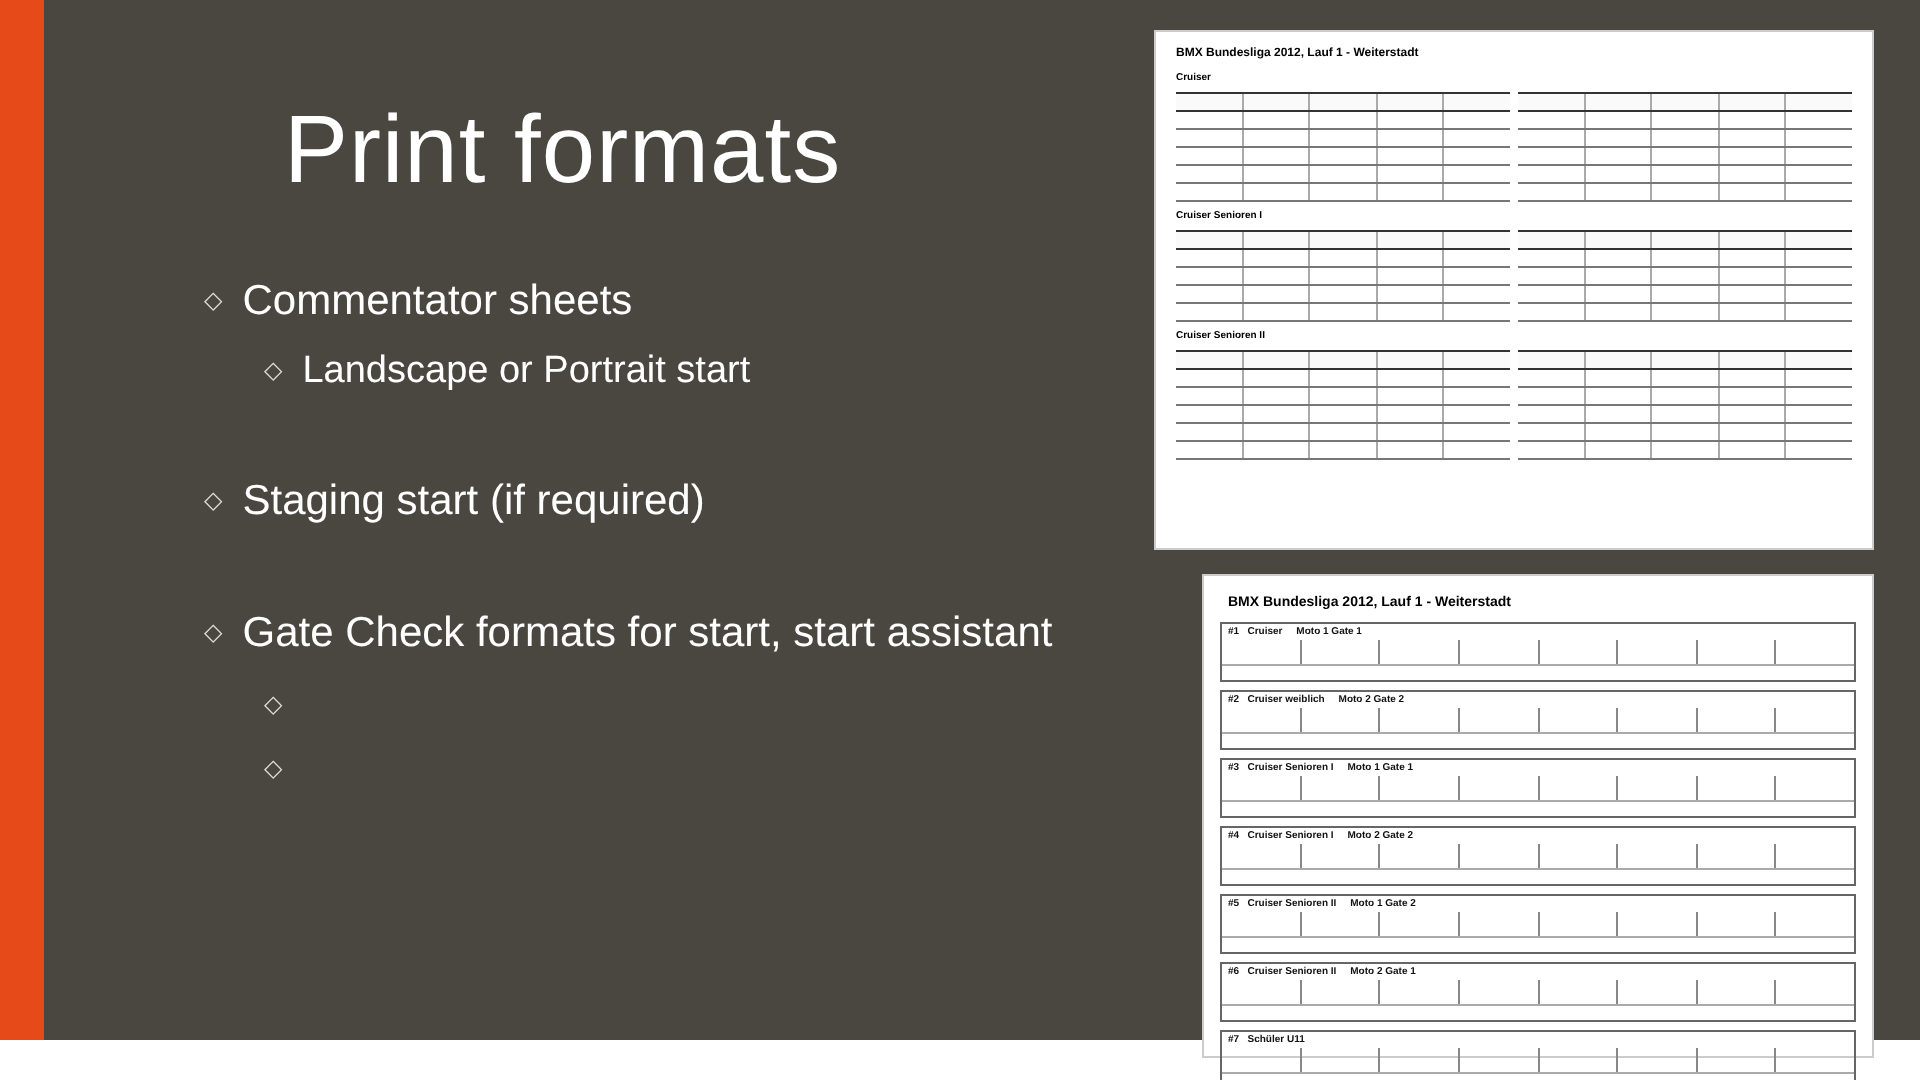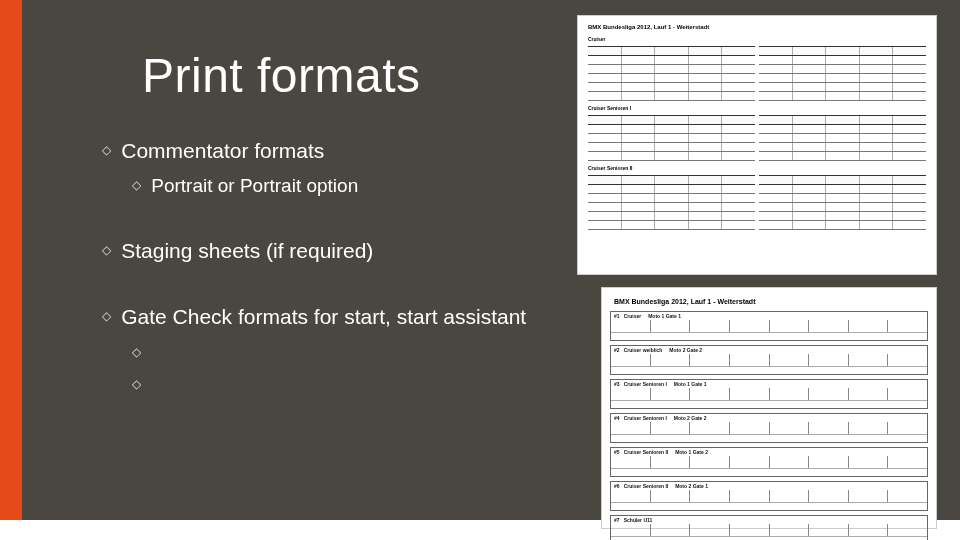--- a/index.html
+++ b/index.html
@@ -37,30 +37,30 @@
 <body>
 
 <div class="slide">
   <div class="accent"></div>
 
   <div class="title">Print formats</div>
 
   <div class="body">
     <div class="b1">
       <span class="dia">◇</span>
-      <span>Commentator formats</span>
+      <span>Commentator sheets</span>
     </div>
     <div class="b2">
       <span class="dia">◇</span>
-      <span>Portrait or Portrait option</span>
+      <span>Landscape or Portrait start</span>
     </div>
     <div class="gap"></div>
     <div class="b1">
       <span class="dia">◇</span>
-      <span>Staging sheets (if required)</span>
+      <span>Staging start (if required)</span>
     </div>
     <div class="gap"></div>
     <div class="b1">
       <span class="dia">◇</span>
       <span>Gate Check formats for start, start assistant</span>
     </div>
     <div class="b2">
       <span class="dia">◇</span>
     </div>
     <div class="b2">

